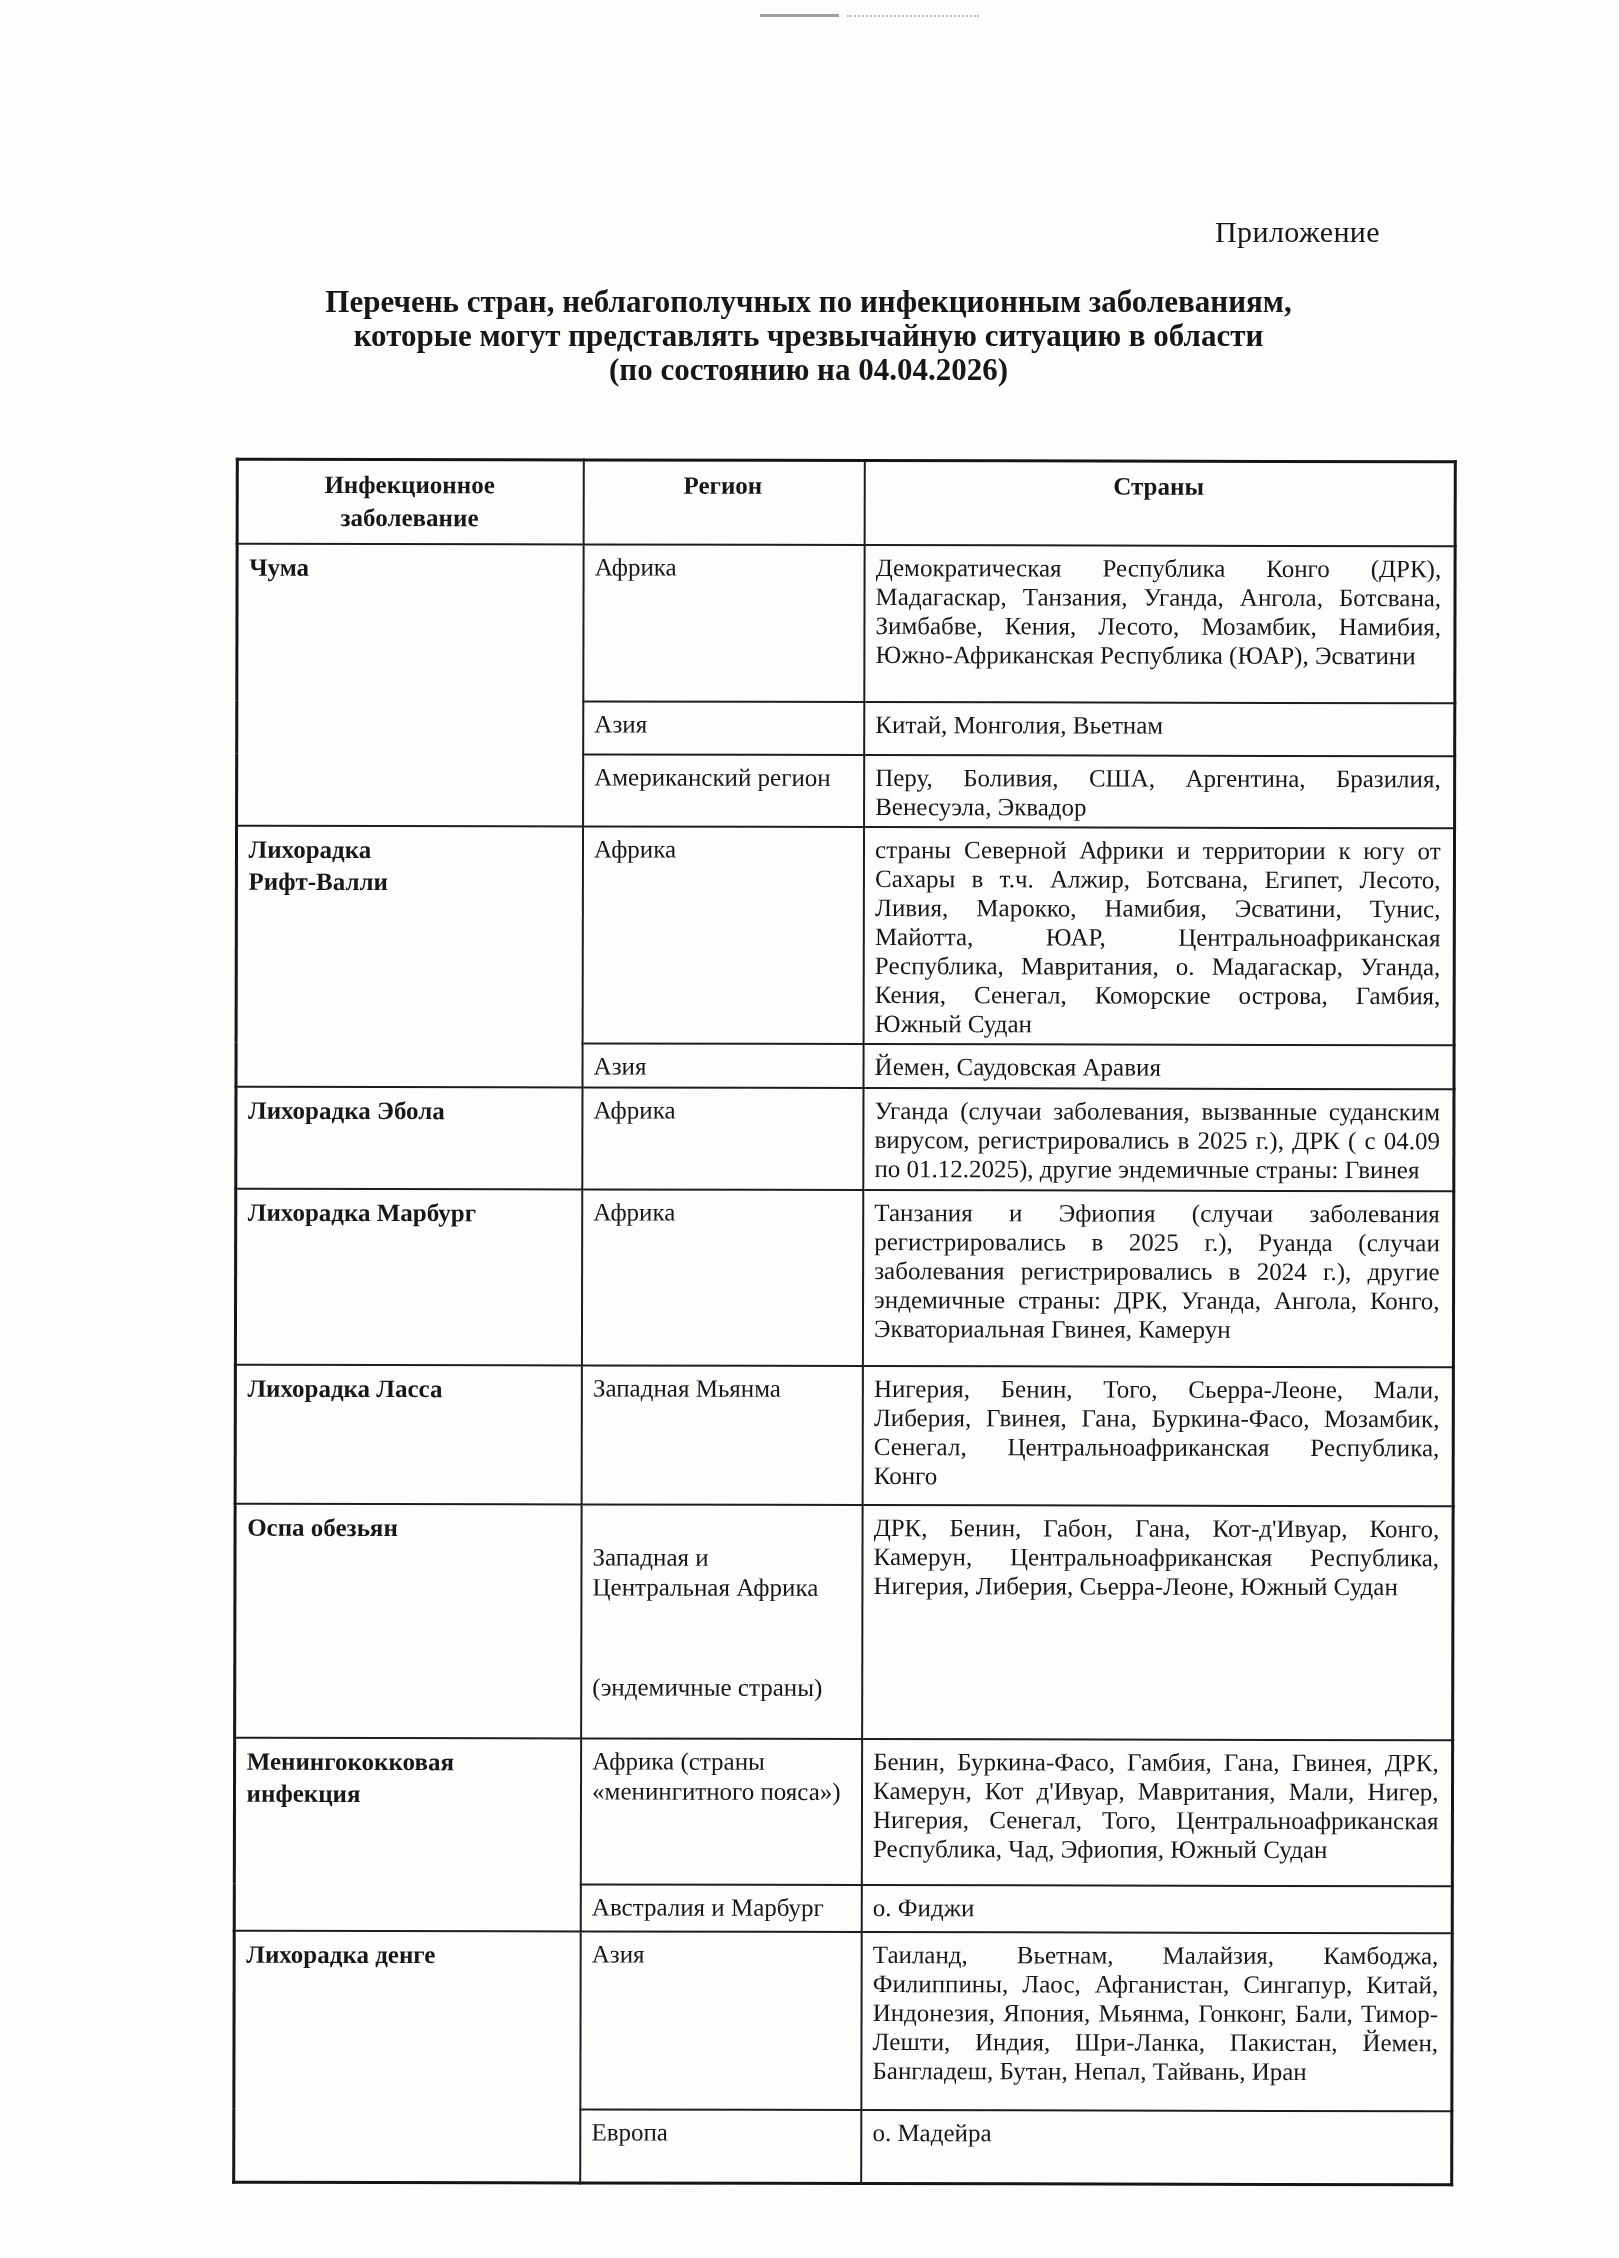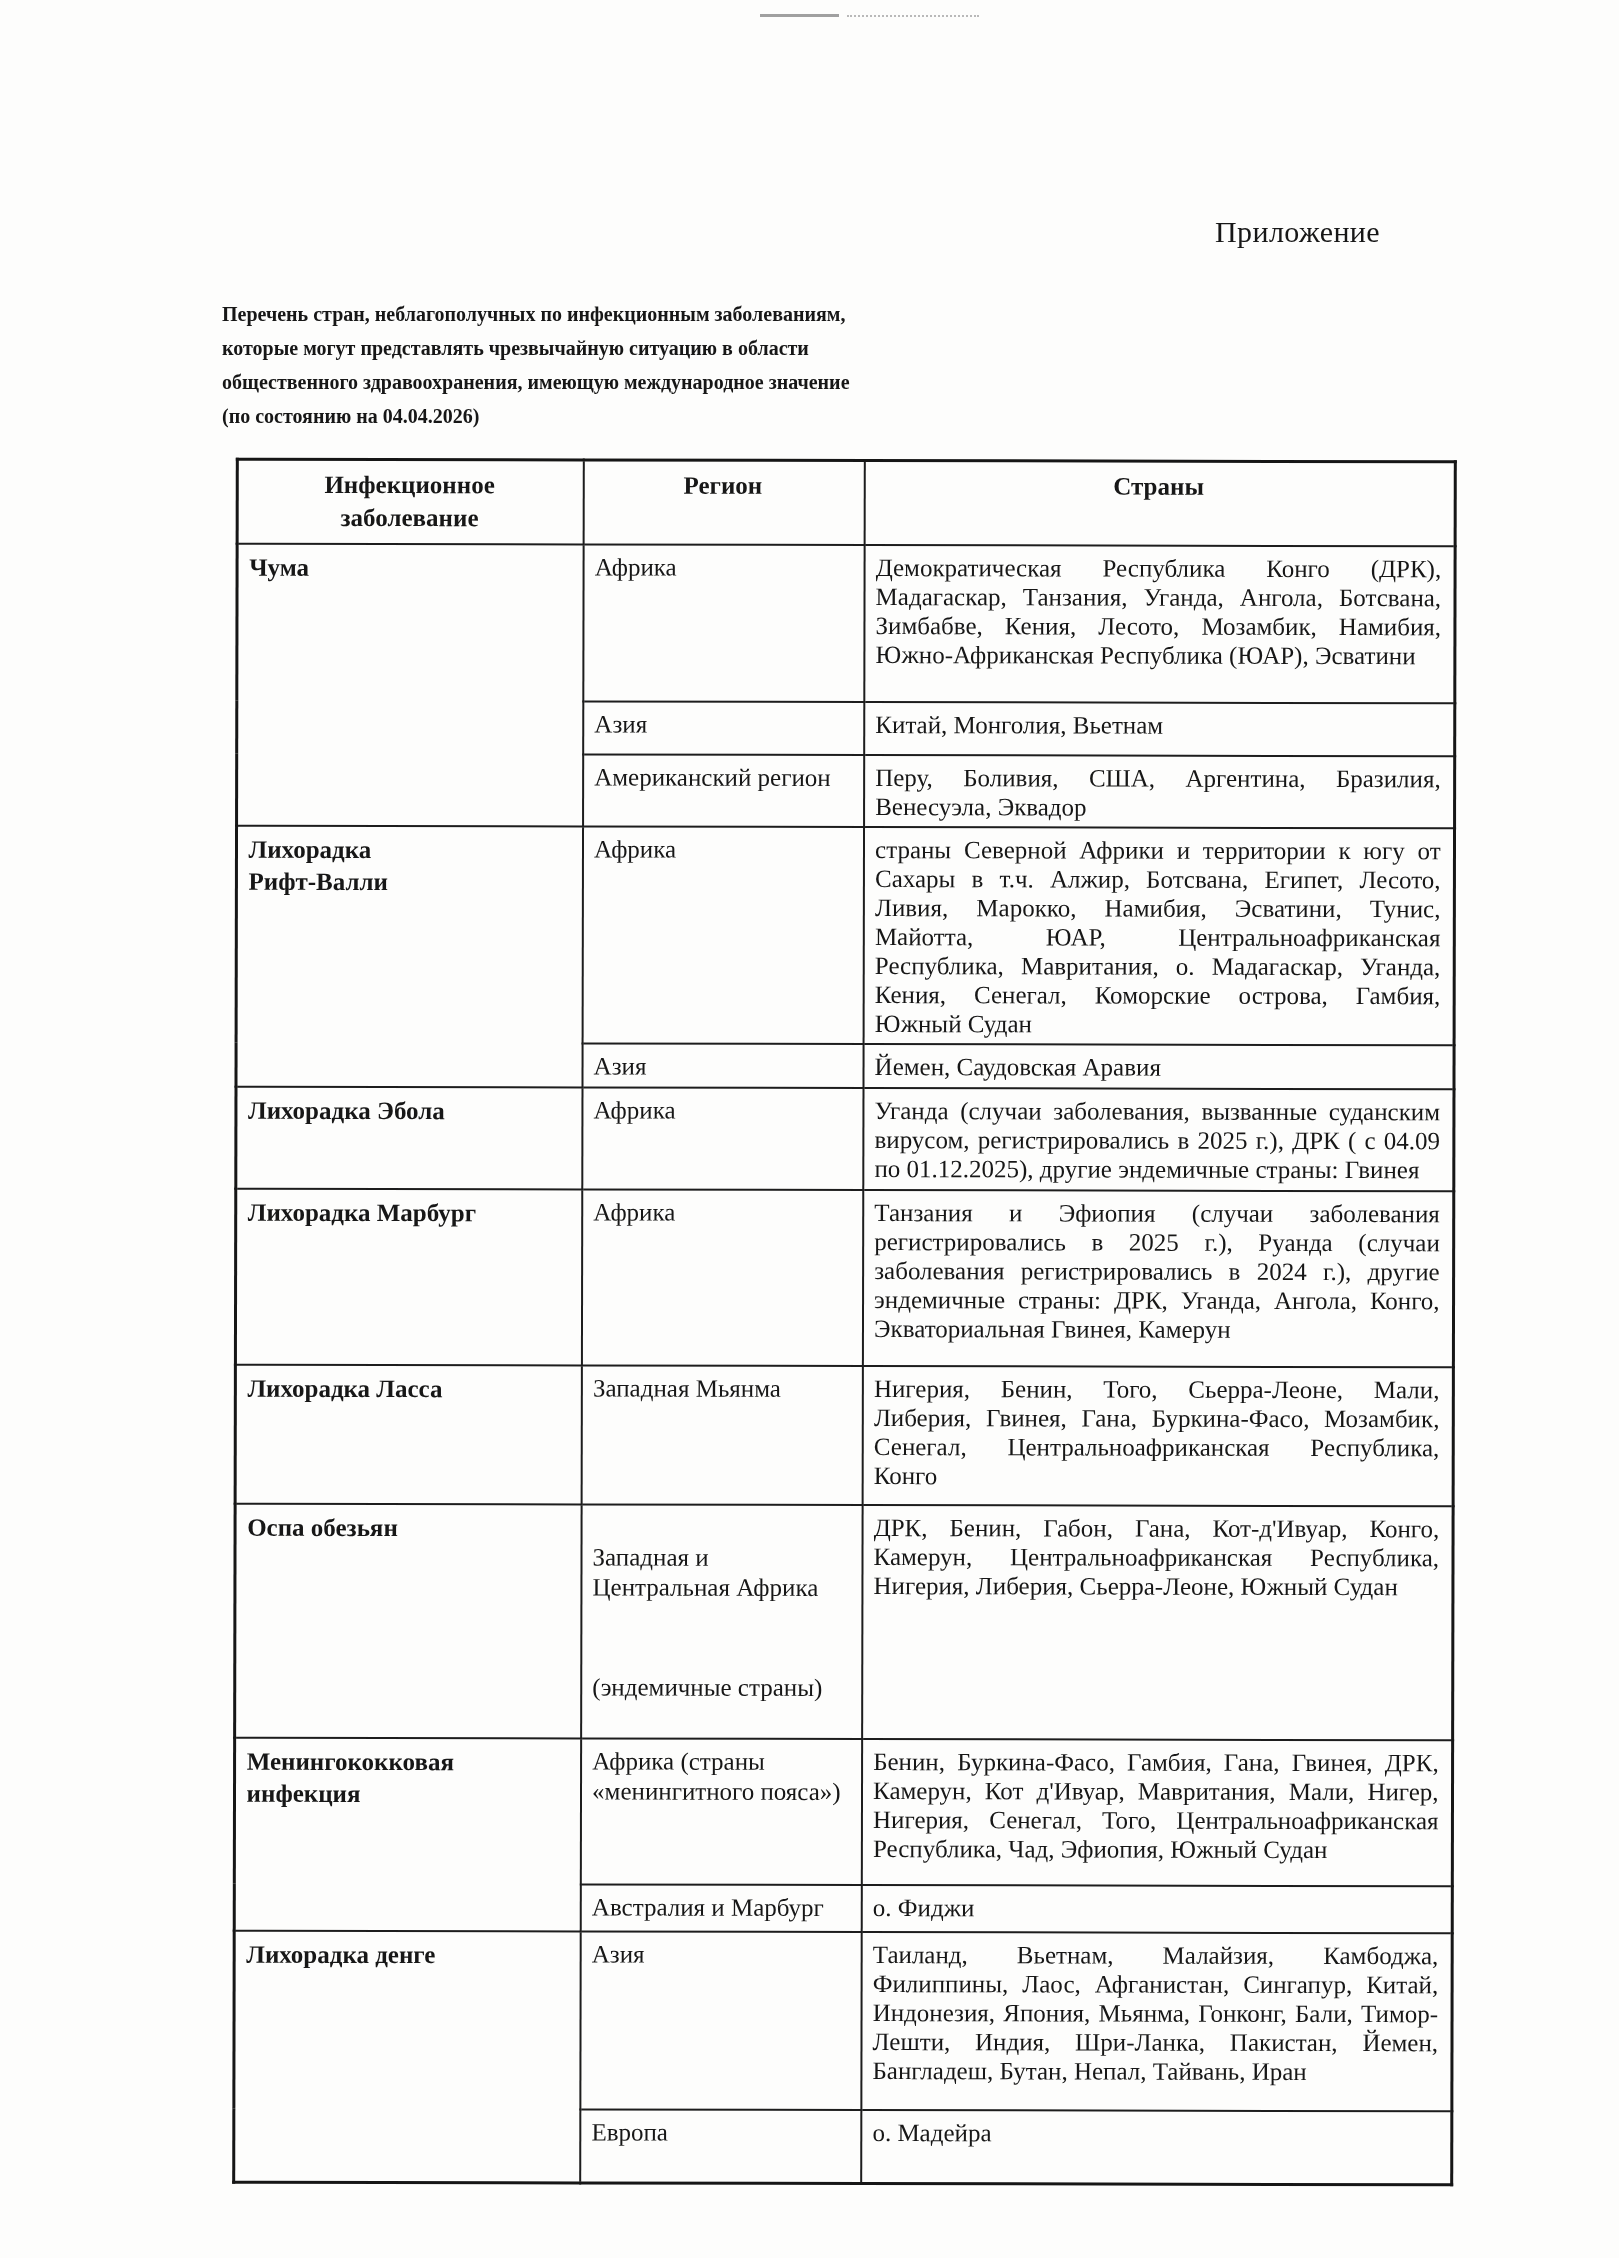--- a/index.html
+++ b/index.html
@@ -20,23 +20,23 @@
     position: absolute; top: 15px; left: 847px; width: 132px;
     border-top: 2.6px dotted #8d8d8d; opacity: .6;
   }
 
   .appendix {
     position: absolute; top: 215px; right: 240px;
     font-size: 30px; letter-spacing: 0.4px;
   }
 
   .doc-title {
-    position: absolute; top: 297px; left: 222px; width: 1173px;
-    text-align: left; font-weight: bold;
-    font-size: 20px; line-height: 34px;
+    position: absolute; top: 285px; left: 222px; width: 1173px;
+    text-align: center; font-weight: bold;
+    font-size: 31px; line-height: 34px;
   }
 
   table.main {
     position: absolute; left: 234px; top: 459px;
     width: 1217px;
     border-collapse: collapse;
     table-layout: fixed;
     transform: rotate(0.12deg);
   }
   table.main th, table.main td {
@@ -79,21 +79,20 @@
 <div class="page">
 
   <div class="artifact-dash"></div>
   <div class="artifact-dots"></div>
 
   <div class="appendix">Приложение</div>
 
   <div class="doc-title">
     <div>Перечень стран, неблагополучных по инфекционным заболеваниям,</div>
     <div>которые могут представлять чрезвычайную ситуацию в области</div>
-    <div>общественного здравоохранения, имеющую международное значение</div>
     <div>(по состоянию на 04.04.2026)</div>
   </div>
 
   <table class="main">
     <colgroup>
       <col class="c-disease">
         <col class="c-region">
         <col class="c-countries">
     </colgroup>
 

